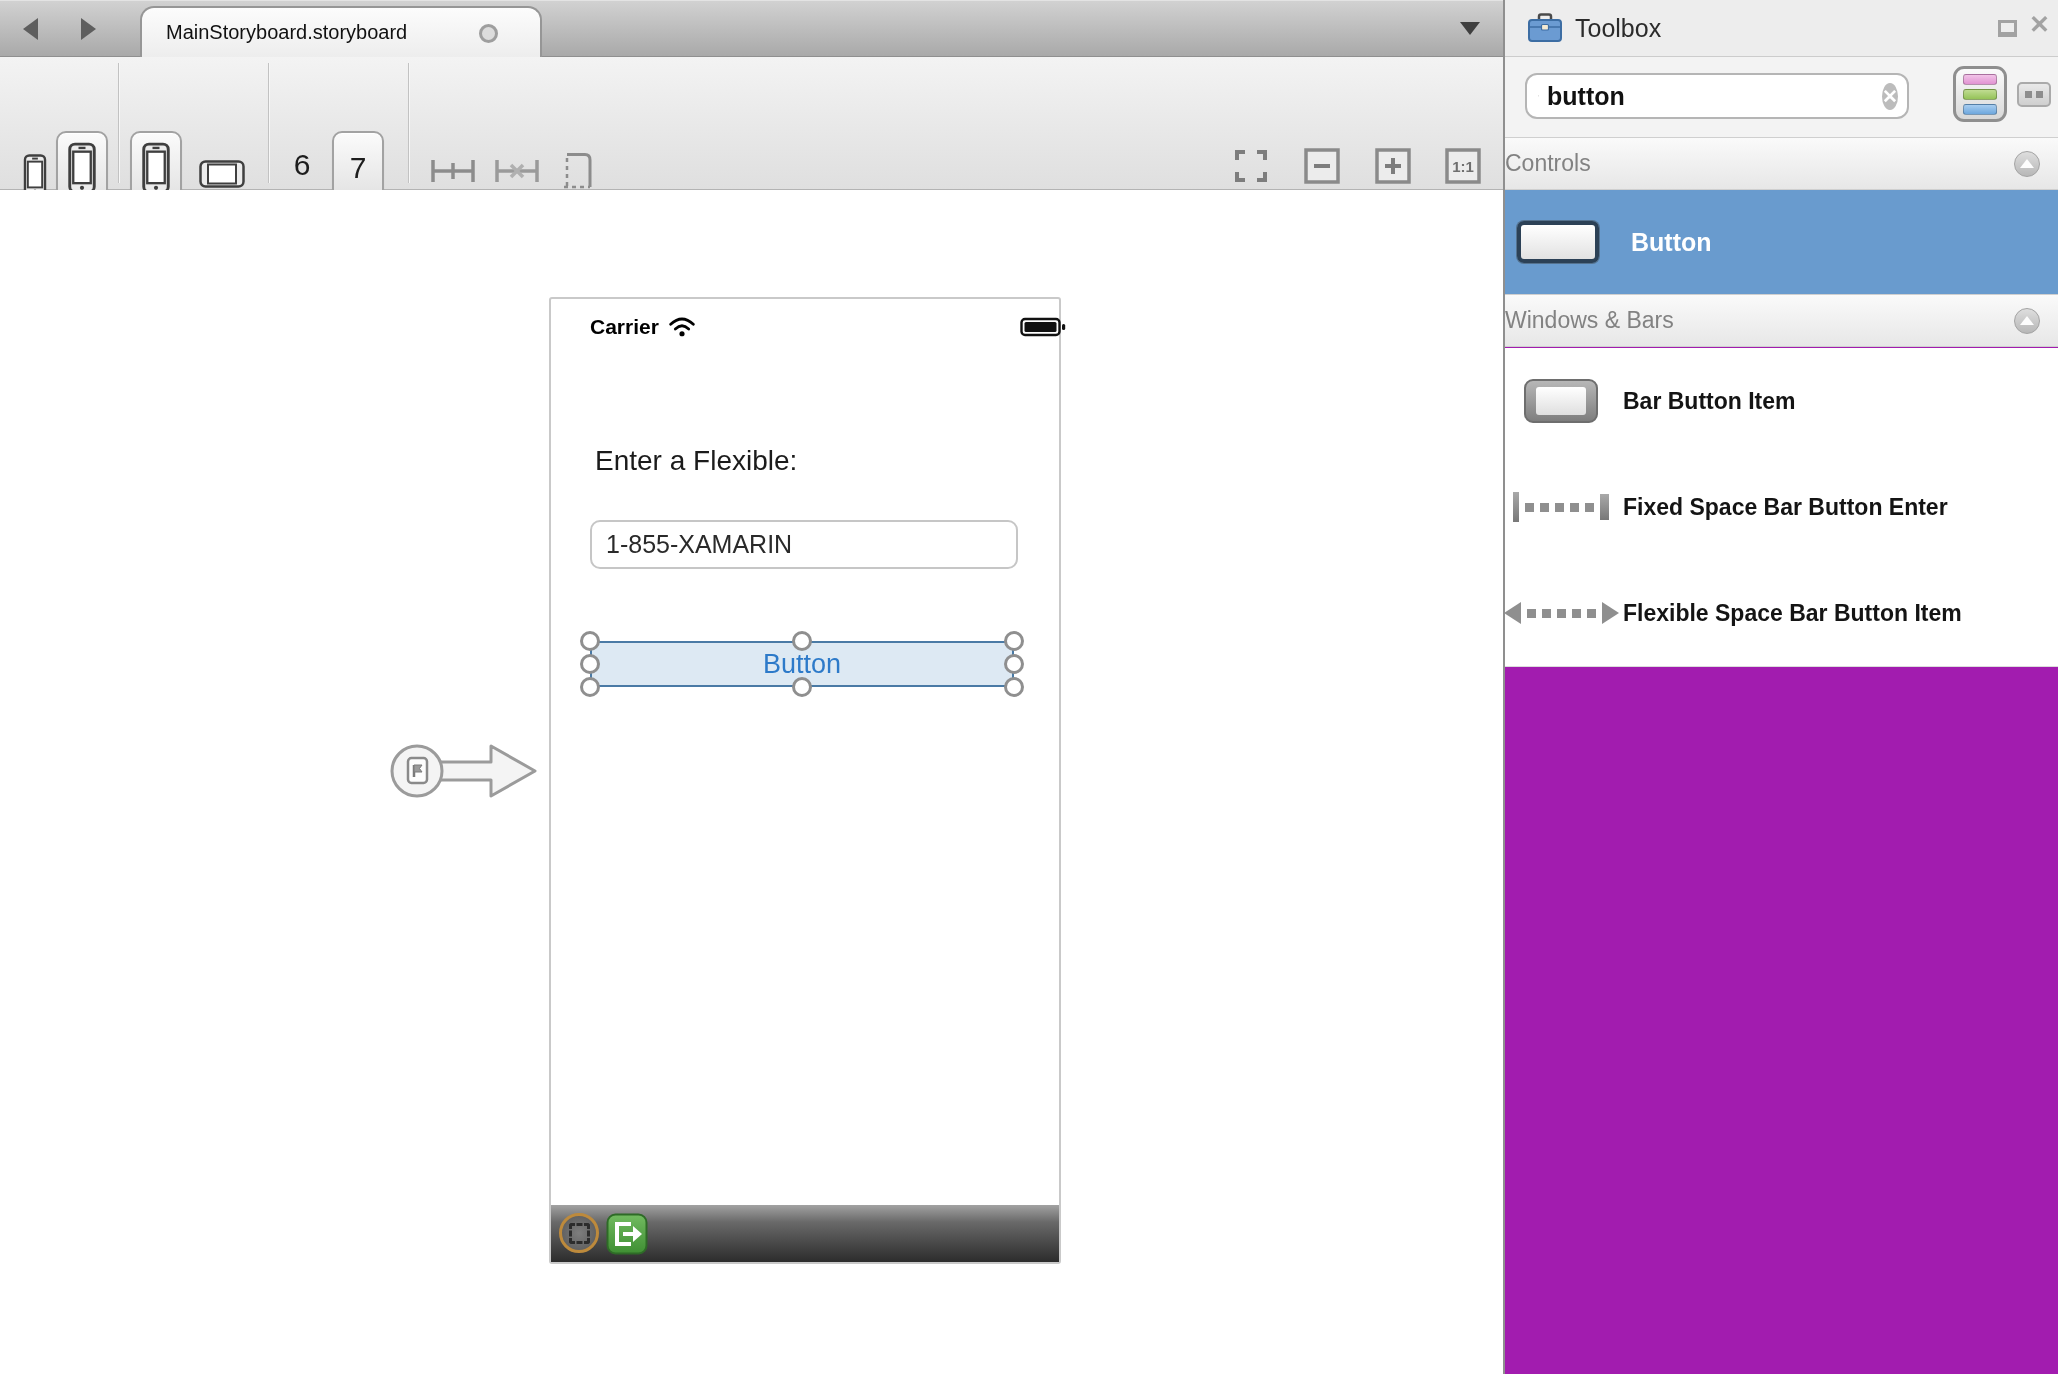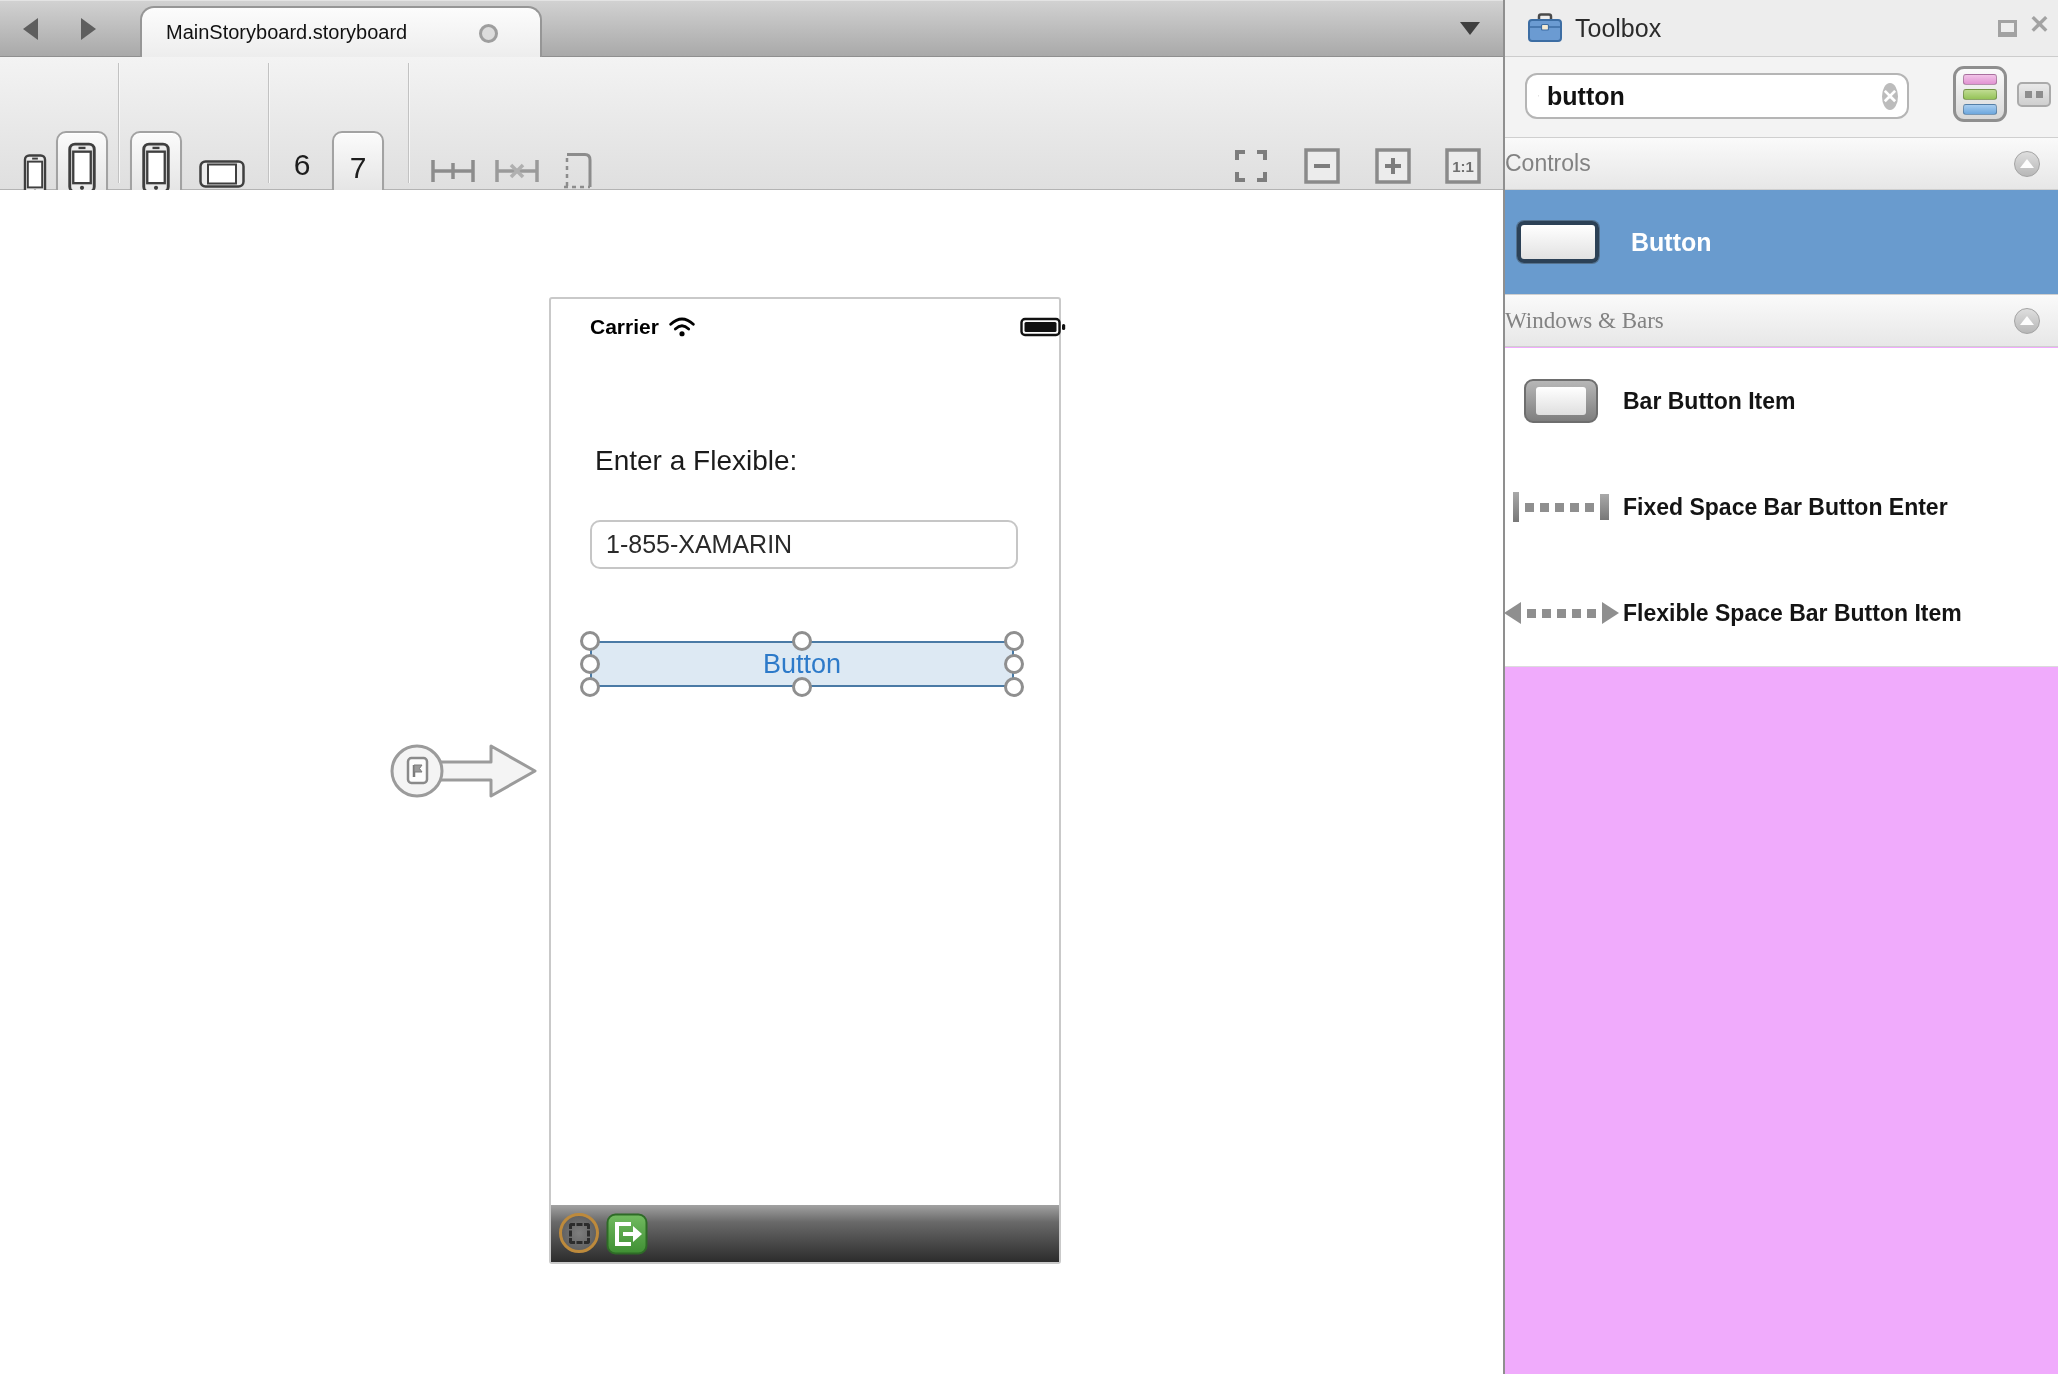--- a/index.html
+++ b/index.html
@@ -57,21 +57,21 @@
   .darkbar { position:absolute; left:0; bottom:0; width:100%; height:57px;
     background:linear-gradient(#a2a2a2, #696969 30%, #2c2c2c); }
   .vc-icon { position:absolute; left:8px; top:8px; width:40px; height:40px; border-radius:50%;
     border:3px solid #bd8a3c; background:radial-gradient(#7e7e7e, #565656); display:flex; align-items:center; justify-content:center; }
   .vc-icon .dash-square { width:21px; height:21px; border:3px dashed #2c2c2c; border-radius:3px; }
   .exit-icon { position:absolute; left:55px; top:8px; }
   .entry-arrow { position:absolute; left:388px; top:549px; }
 
   
   .toolbox { position:absolute; left:1503px; top:0; width:555px; height:1374px;
-    background:#f0abfc; border-left:2px solid #8f8f8f; }
+    background:#a21caf; border-left:2px solid #8f8f8f; }
   .tb-header { position:absolute; left:0; top:0; width:100%; height:57px; background:#ededed;
     border-bottom:1px solid #cccccc; display:flex; align-items:center; }
   .tb-title { margin-left:12px; font-size:25px; font-weight:500; color:#2b2b2b; }
   .tb-float { position:absolute; left:493px; top:20px; width:19px; height:17px;
     border:3px solid #a2a2a2; border-bottom-width:5px; }
   .tb-close { position:absolute; left:524px; top:10px; font-size:25px; font-weight:700; color:#a2a2a2; }
   .searchrow { position:absolute; left:0; top:57px; width:100%; height:80px; background:#f3f3f3; }
   .searchfield { position:absolute; left:20px; top:16px; width:384px; height:46px; background:#fff;
     border:2px solid #b5b5b5; border-radius:12px; display:flex; align-items:center; }
   .searchfield input { flex:1; height:100%; border:none; outline:none; background:transparent;
@@ -342,21 +342,21 @@
       <div class="collapse">
           <i></i>
         </div>
     </div>
 
     <div class="row-selected">
       <div class="btn-thumb"></div>
       <span>Button</span>
     </div>
 
-    <div class="section-header" style="top:294px;font-family:Liberation Serif, serif;">
+    <div class="section-header" style="top:294px;">
       <span>Windows &amp; Bars</span>
       <div class="collapse">
           <i></i>
         </div>
     </div>
 
     <div class="wb-rows">
       <div class="wb-row">
         <div class="wb-icon-cell">
           <div class="barbtn-outer">

